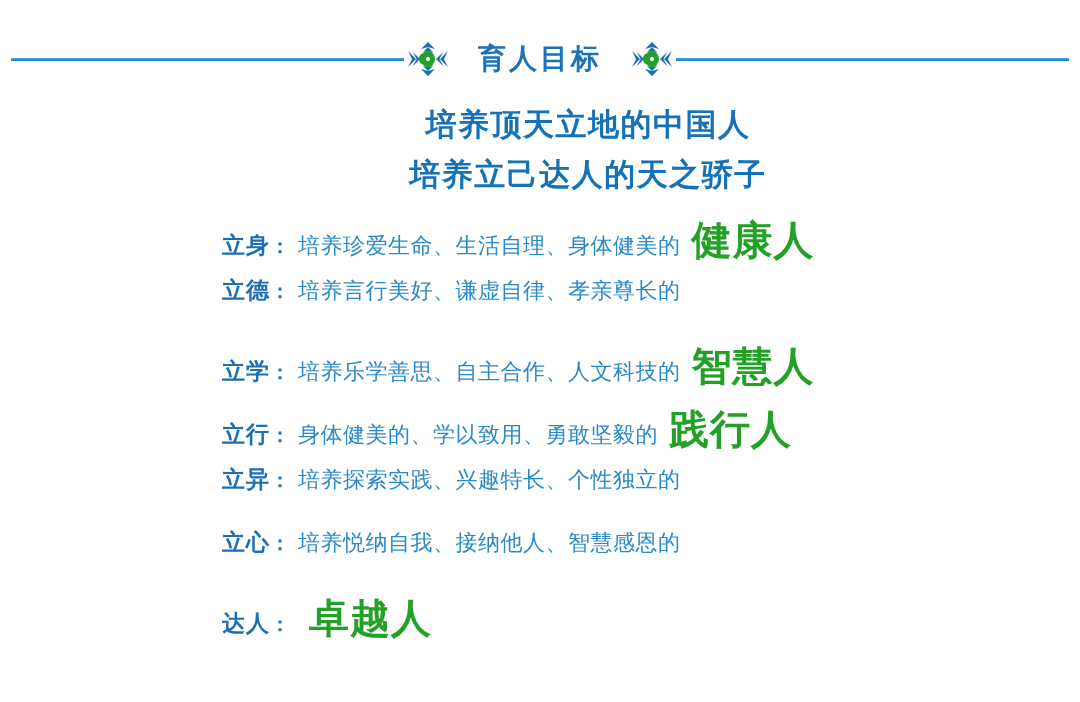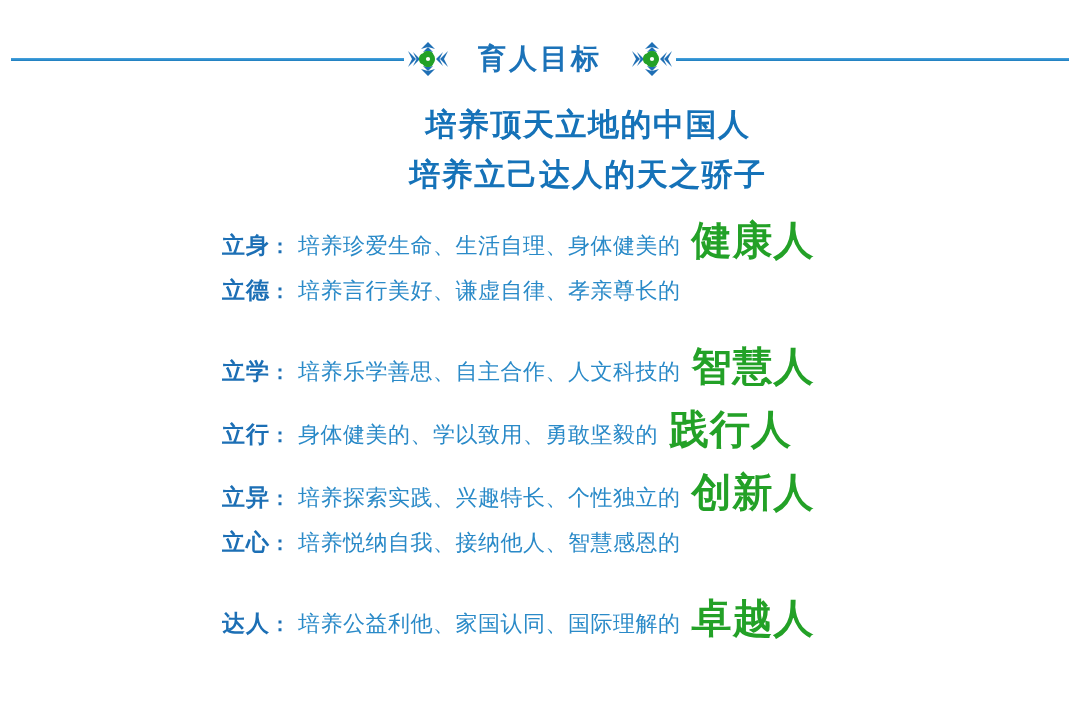--- a/index.html
+++ b/index.html
@@ -204,30 +204,28 @@
       <span class="row-label">立行</span>
       <span class="row-colon">：</span>
       <span class="row-desc">身体健美的、学以致用、勇敢坚毅的</span>
       <span class="row-term">践行人</span>
     </div>
 
     <div class="row">
       <span class="row-label">立异</span>
       <span class="row-colon">：</span>
       <span class="row-desc">培养探索实践、兴趣特长、个性独立的</span>
-      <span class="row-term">创新人</span>
     </div>
 
     <div class="row">
       <span class="row-label">立心</span>
       <span class="row-colon">：</span>
       <span class="row-desc">培养悦纳自我、接纳他人、智慧感恩的</span>
     </div>
 
     <div class="row">
       <span class="row-label">达人</span>
       <span class="row-colon">：</span>
-      <span class="row-desc">培养公益利他、家国认同、国际理解的</span>
       <span class="row-term">卓越人</span>
     </div>
 
   </div>
 </div>
 
 </body></html>

